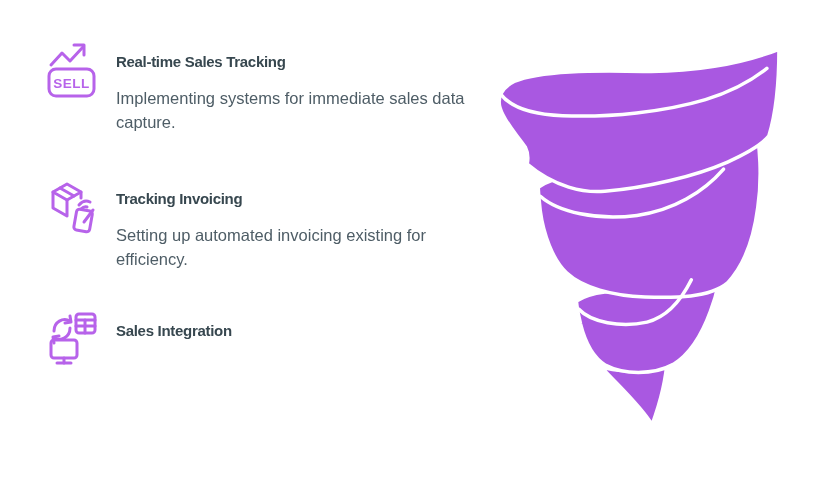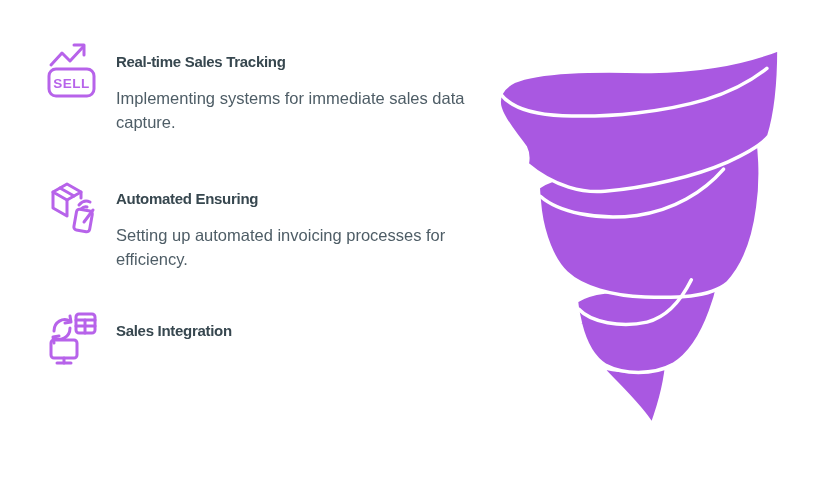--- a/index.html
+++ b/index.html
@@ -101,22 +101,22 @@
           <g transform="rotate(10 37 44)">
             <rect class="st" x="29" y="33" width="16" height="21" rx="3"></rect>
           </g>
           <path class="st" d="M47 33 L38 45"></path>
           <path class="st" d="M33 28 Q38 22 44 25"></path>
           <path class="st" d="M35 32 Q38 29 41 30"></path>
         </g>
       </svg>
     </div>
     <div class="text-col">
-      <h2 class="item-title">Automated Ensuring</h2>
-      <p class="item-desc">Setting up automated invoicing processes for efficiency.</p>
+      <h2 class="item-title">Tracking Invoicing</h2>
+      <p class="item-desc">Setting up automated invoicing existing for efficiency.</p>
     </div>
   </section>
 
   <section class="item item-3">
     <div class="icon-col">
       <svg width="52" height="60" viewBox="0 0 52 60">
         <g stroke="#b763ea">
           <path class="st" d="M8 22 C8 13 17 8 24 12"></path>
           <path class="st" d="M19 14 L25 13 L24 7"></path>
           <path class="st" d="M24 19 C24 28 15 33 8 29"></path>

